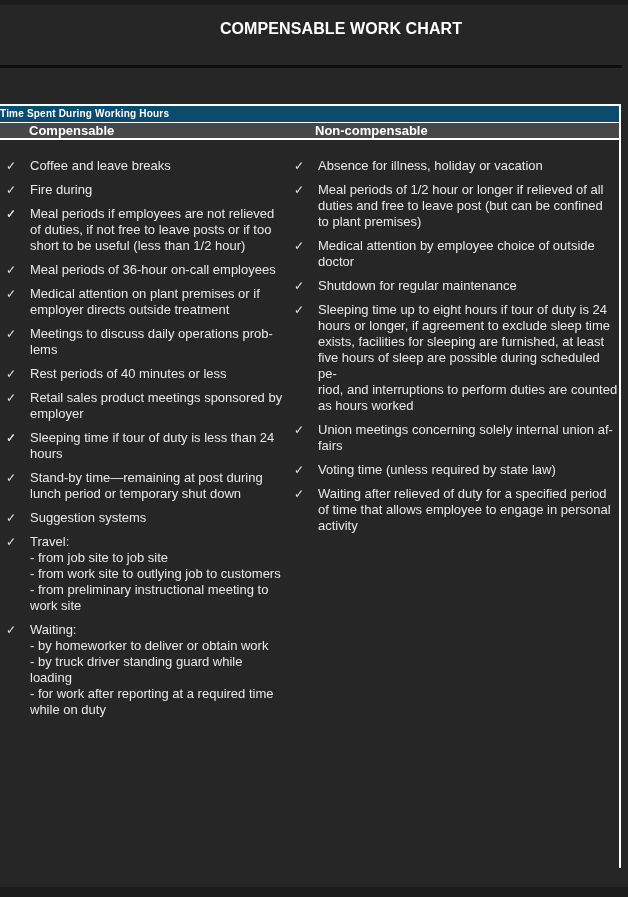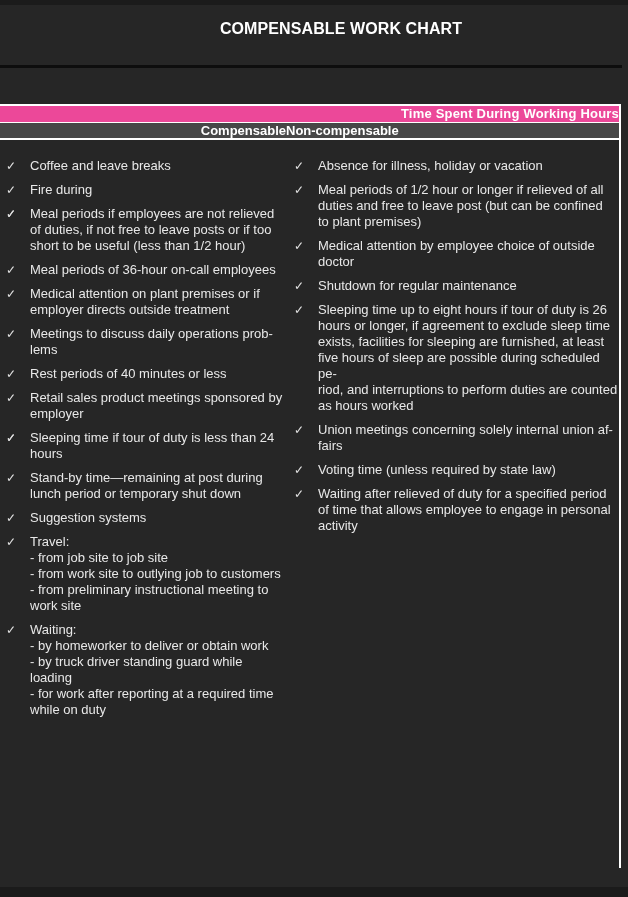--- a/index.html
+++ b/index.html
@@ -41,43 +41,44 @@
       position: absolute;
       left: 0; top: 104px;
       width: 621px;
       height: 764px;
       border-top: 2px solid #ffffff;
       border-right: 2px solid #ffffff;
       box-sizing: border-box;
     }
     .table-title {
       height: 16px;
-      background: #ec4899;
+      background: #0c4a6e;
       color: #ffffff;
       font-weight: bold;
-      font-size: 13px;
+      font-size: 10px;
       line-height: 16px;
-      text-align: right;
+      text-align: left;
       border-bottom: 1px solid #ffffff;
       font-family: "Liberation Sans Narrow", "Liberation Sans", sans-serif;
       letter-spacing: 0.2px;
     }
     .col-headers {
       display: flex;
       height: 15px;
       background: #474747;
       border-bottom: 2px solid #ffffff;
       color: #ffffff;
       font-weight: bold;
       font-size: 13px;
       line-height: 15px;
     }
     .col-header-left {
       width: 286px;
-      text-align: right;
+      text-align: left;
+      padding-left: 29px;
     }
     .col-header-right {
       flex: 1;
     }
     .columns {
       display: flex;
       padding-top: 18px;
     }
     .col {
       list-style: none;
@@ -169,21 +170,21 @@
 while on duty</span></li>
       </ul>
     <ul class="col col-right" id="list-right">
         <li class="item"><span class="check">✓</span><span>Absence for illness, holiday or vacation</span></li>
         <li class="item"><span class="check">✓</span><span>Meal periods of 1/2 hour or longer if relieved of all
 duties and free to leave post (but can be confined
 to plant premises)</span></li>
         <li class="item"><span class="check">✓</span><span>Medical attention by employee choice of outside
 doctor</span></li>
         <li class="item"><span class="check">✓</span><span>Shutdown for regular maintenance</span></li>
-        <li class="item"><span class="check">✓</span><span>Sleeping time up to eight hours if tour of duty is 26
+        <li class="item"><span class="check">✓</span><span>Sleeping time up to eight hours if tour of duty is 24
 hours or longer, if agreement to exclude sleep time
 exists, facilities for sleeping are furnished, at least
 five hours of sleep are possible during scheduled pe-
 riod, and interruptions to perform duties are counted
 as hours worked</span></li>
         <li class="item"><span class="check">✓</span><span>Union meetings concerning solely internal union af-
 fairs</span></li>
         <li class="item"><span class="check">✓</span><span>Voting time (unless required by state law)</span></li>
         <li class="item"><span class="check">✓</span><span>Waiting after relieved of duty for a specified period
 of time that allows employee to engage in personal

